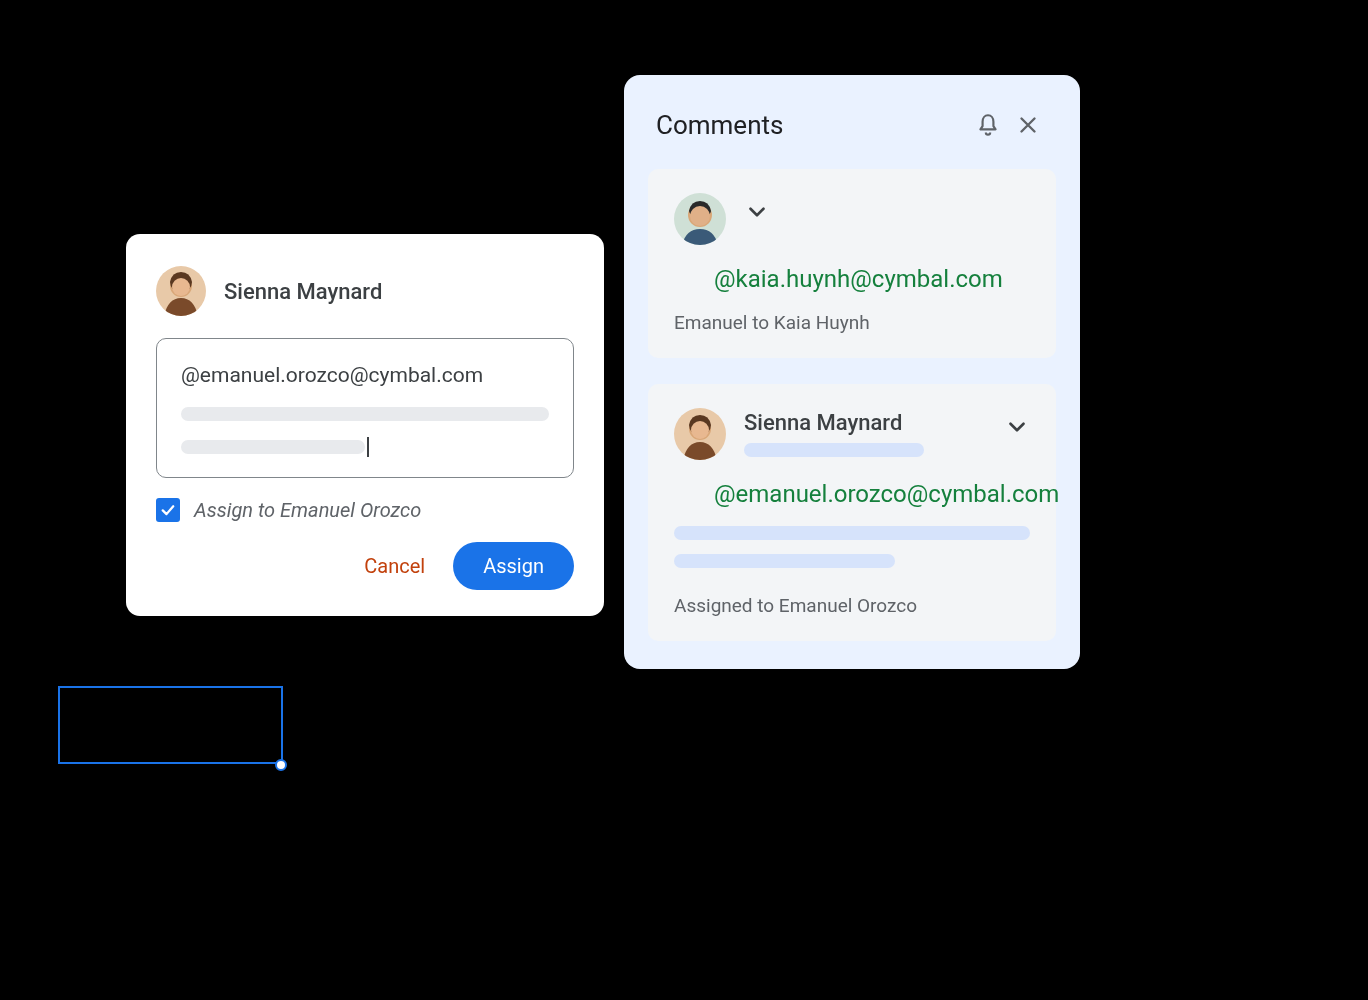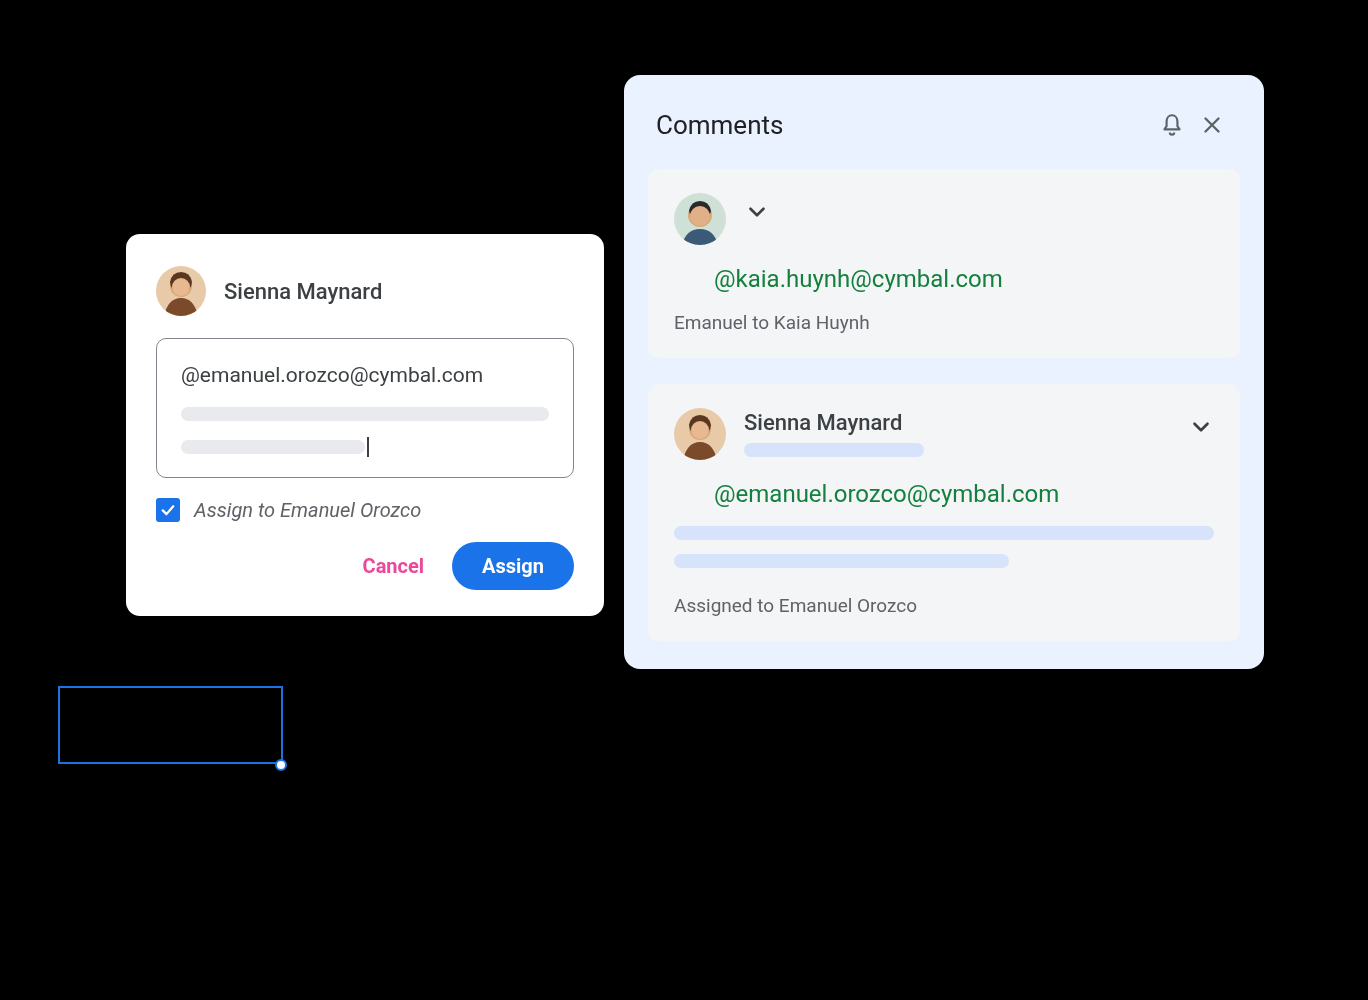--- a/index.html
+++ b/index.html
@@ -118,46 +118,46 @@
     }
     .compose-actions {
       display: flex;
       justify-content: flex-end;
       align-items: center;
       gap: 8px;
     }
     .btn-text {
       background: none;
       border: none;
-      color: #ec4899;
+      color: #c2410c;
       font-size: 20px;
-      font-weight: 700;
+      font-weight: 400;
       padding: 10px 20px;
       border-radius: 24px;
       cursor: pointer;
       font-family: inherit;
     }
     .btn-primary {
       background: #1a73e8;
       border: none;
       color: #fff;
       font-size: 20px;
-      font-weight: 700;
+      font-weight: 400;
       padding: 12px 30px;
       border-radius: 26px;
       cursor: pointer;
       font-family: inherit;
     }
 
     
     .comments-panel {
       position: absolute;
       left: 624px;
       top: 75px;
-      width: 640px;
+      width: 456px;
       background: #eaf2ff;
       border-radius: 16px;
       padding: 22px 24px 28px 24px;
     }
     .comments-header {
       display: flex;
       align-items: center;
       margin-bottom: 24px;
       padding: 8px 8px 0 8px;
     }

